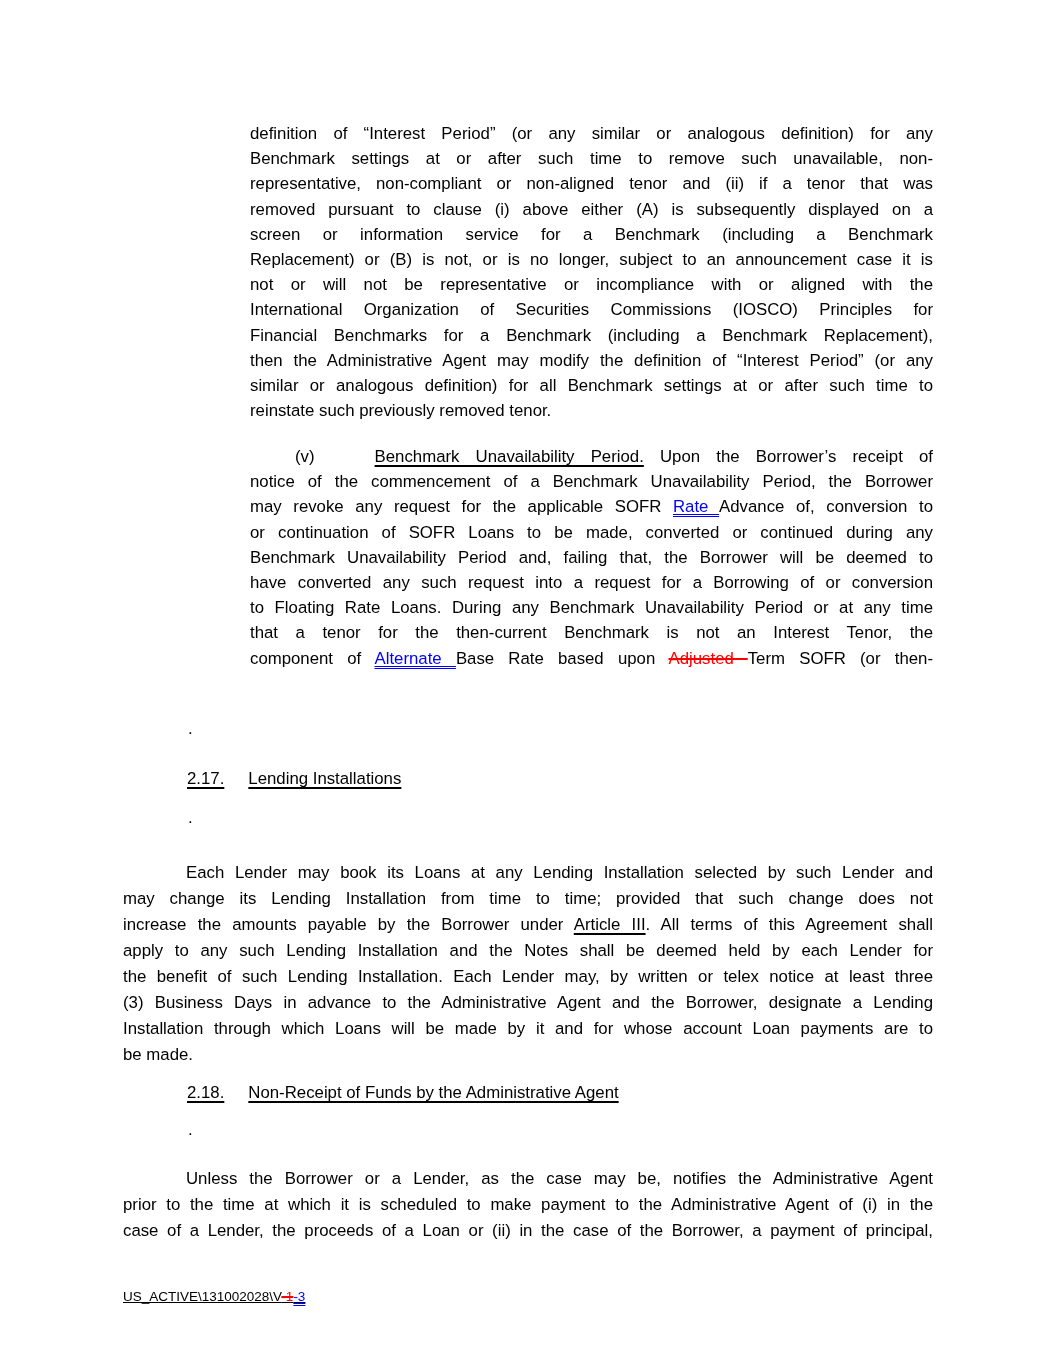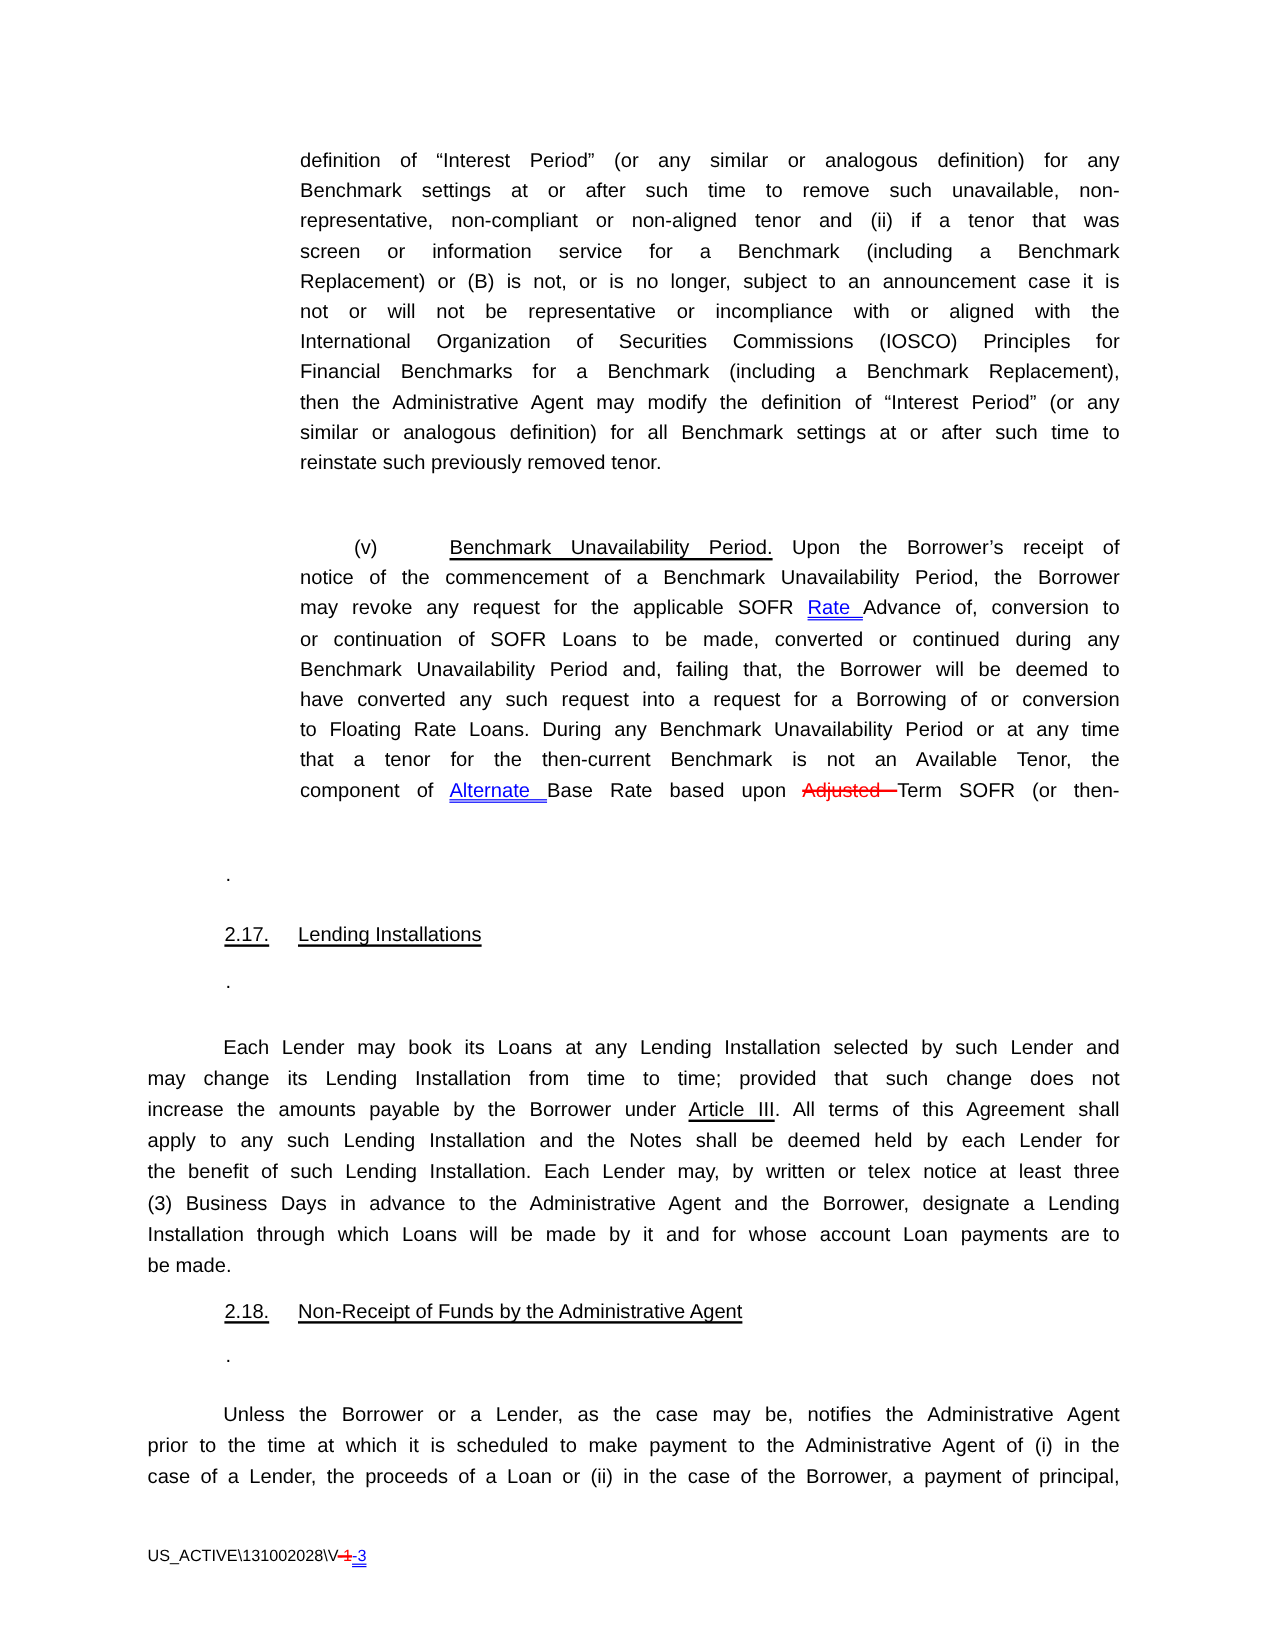--- a/index.html
+++ b/index.html
@@ -50,50 +50,51 @@
     text-decoration:line-through;
     text-decoration-thickness:1.5px;
   }
 
   .footer-page {
     position:absolute; left:0; top:1258px; width:100%;
     text-align:center; font-size:16px; line-height:20px;
   }
   .footer-id {
     position:absolute; left:123px; top:1288px;
-    font-size:13.5px; line-height:17px;
+    font-size:13.5px; line-height:17px;text-decoration:underline;
   }
 </style>
 </head>
 <body style="background: rgb(255, 255, 255);">
 
 <div class="page">
   <main>
     <section class="block quote" style="top:121px">
         <div class="line"><span>definition of “Interest Period” (or any similar or analogous definition) for any</span></div>
         <div class="line"><span>Benchmark settings at or after such time to remove such unavailable, non-</span></div>
         <div class="line"><span>representative, non-compliant or non-aligned tenor and (ii) if a tenor that was</span></div>
+        <div class="line"><span>removed pursuant to clause (i) above either (A) is subsequently displayed on a</span></div>
         <div class="line"><span>screen or information service for a Benchmark (including a Benchmark</span></div>
         <div class="line"><span>Replacement) or (B) is not, or is no longer, subject to an announcement case it is</span></div>
         <div class="line"><span>not or will not be representative or incompliance with or aligned with the</span></div>
         <div class="line"><span>International Organization of Securities Commissions (IOSCO) Principles for</span></div>
         <div class="line"><span>Financial Benchmarks for a Benchmark (including a Benchmark Replacement),</span></div>
         <div class="line"><span>then the Administrative Agent may modify the definition of “Interest Period” (or any</span></div>
         <div class="line"><span>similar or analogous definition) for all Benchmark settings at or after such time to</span></div>
         <div class="line last"><span>reinstate such previously removed tenor.</span></div>
       </section>
     <section class="block quote" style="top:444px">
         <div class="line"><span class="tab" style="width: 45px;"></span><span>(v)</span><span class="tab" style="width: 60px;"></span><span class="u">Benchmark Unavailability Period.</span><span> Upon the Borrower’s receipt of</span></div>
         <div class="line"><span>notice of the commencement of a Benchmark Unavailability Period, the Borrower</span></div>
         <div class="line"><span>may revoke any request for the applicable SOFR </span><span class="ins">Rate </span><span>Advance of, conversion to</span></div>
         <div class="line"><span>or continuation of SOFR Loans to be made, converted or continued during any</span></div>
         <div class="line"><span>Benchmark Unavailability Period and, failing that, the Borrower will be deemed to</span></div>
         <div class="line"><span>have converted any such request into a request for a Borrowing of or conversion</span></div>
         <div class="line"><span>to Floating Rate Loans. During any Benchmark Unavailability Period or at any time</span></div>
-        <div class="line"><span>that a tenor for the then-current Benchmark is not an Available Tenor, the</span></div>
+        <div class="line"><span>that a tenor for the then-current Benchmark is not an Interest Tenor, the</span></div>
         <div class="line"><span>component of </span><span class="ins">Alternate </span><span>Base Rate based upon </span><span class="del">Adjusted </span><span>Term SOFR (or then-</span></div>
       </section>
     <section class="block dot" style="top:716px">
         <div class="line last"><span>.</span></div>
       </section>
     <section class="block heading" style="top:766px">
         <div class="line last"><span class="u">2.17.</span><span class="tab" style="width: 24px;"></span><span class="u">Lending Installations</span></div>
       </section>
     <section class="block dot" style="top:805px">
         <div class="line last"><span>.</span></div>

